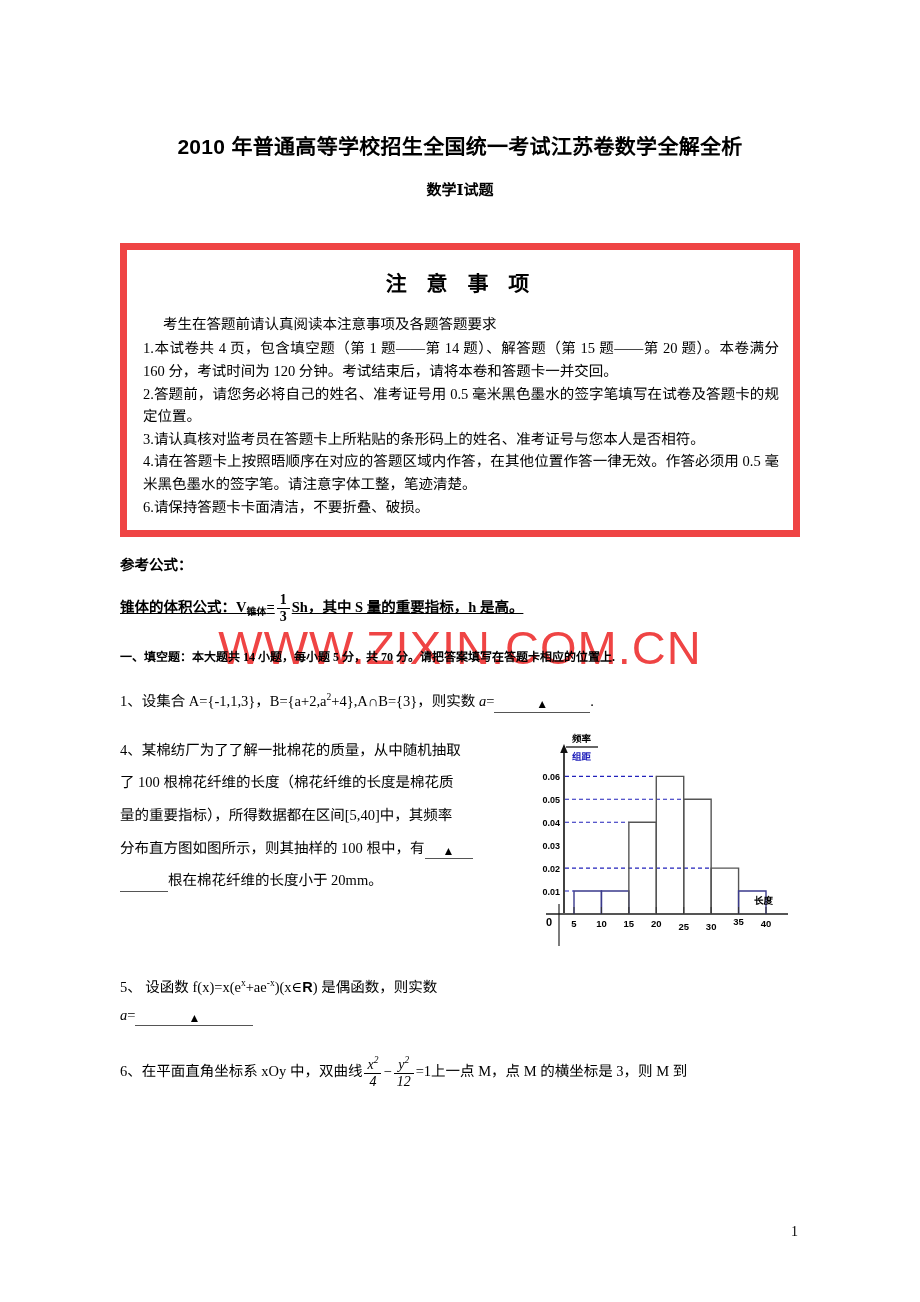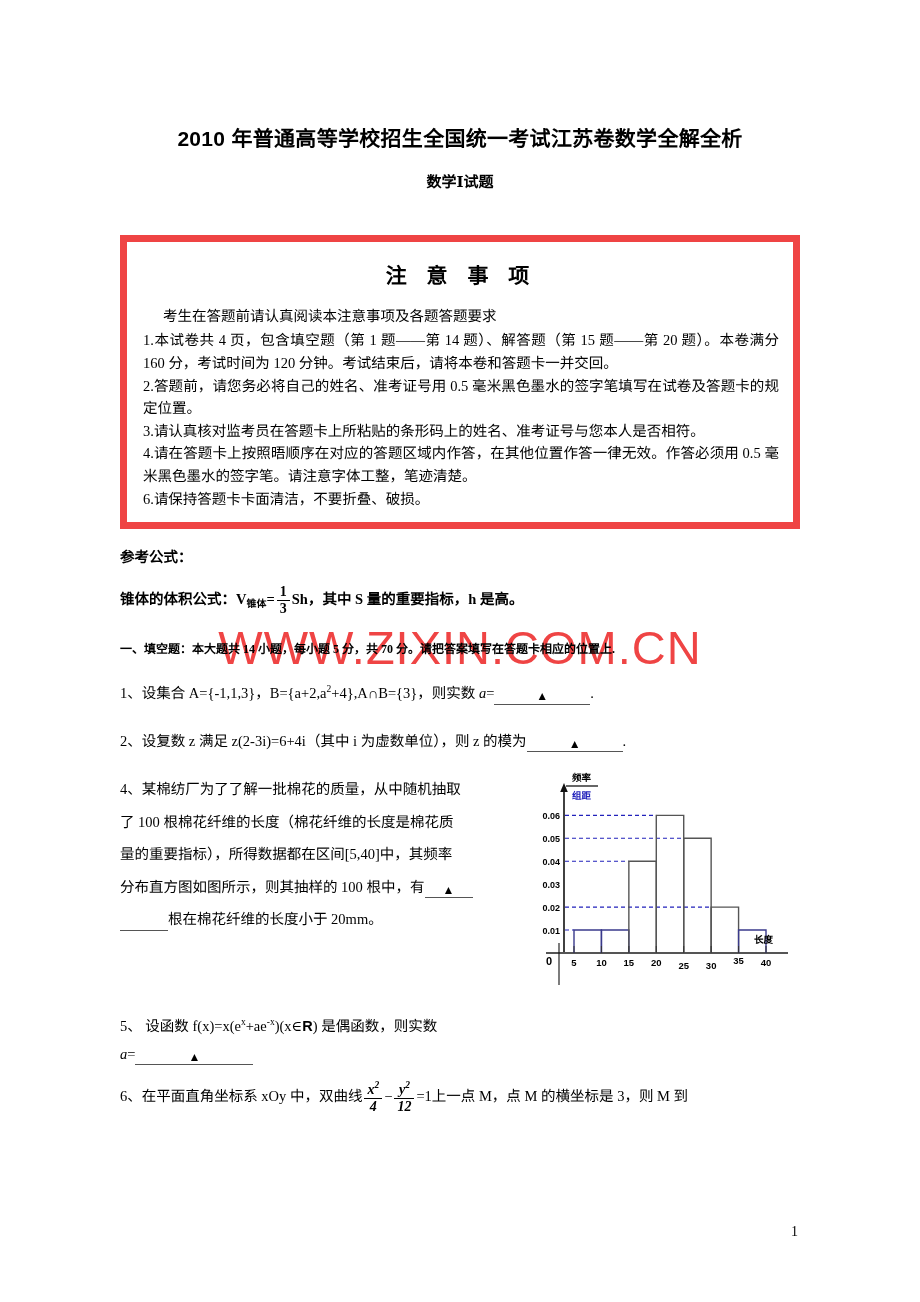--- a/index.html
+++ b/index.html
@@ -32,21 +32,21 @@
     color: #ef4444;
     font-weight: 400;
     z-index: 0;
     pointer-events: none;
     white-space: nowrap;
   }
 
   #content {
     position: relative;
     z-index: 2;
-    padding: 4px 120px;
+    padding: 12px 120px;
   }
 
   
   .doc-title {
     text-align: center;
     font-size: 21px;
     font-weight: bold;
     margin: 0;
     padding-top: 118px;
     letter-spacing: 0.3px;
@@ -87,20 +87,21 @@
   .ref-label {
     font-weight: bold;
     font-size: 14.5px;
     margin: 16px 0 0 0;
   }
   .formula-line {
     font-weight: bold;
     font-size: 14.5px;
     margin: 18px 0 0 0;
     line-height: 1.1;
+    text-decoration: underline;
   }
   .sub-cn {
     font-size: 10px;
     vertical-align: -3px;
   }
   .frac {
     display: inline-block;
     vertical-align: middle;
     text-align: center;
     margin: 0 2px;
@@ -112,21 +113,21 @@
     padding: 0 3px;
     font-size: 14px;
     line-height: 1.15;
   }
   .frac .den {
     display: block;
     padding: 0 3px;
     font-size: 14px;
     line-height: 1.15;
   }
-  .frac.italic .num, .frac.italic .den { font-style: italic; font-weight: bold; text-align: center; }
+  .frac.italic .num, .frac.italic .den { font-style: italic; font-weight: normal; text-align: center; }
 
   .section-intro {
     font-size: 12px;
     font-weight: bold;
     margin: 22px 0 0 0;
     line-height: 1.75;
   }
 
   
   .q {
@@ -204,23 +205,20 @@
     <p class="formula-line">
       <span>锥体的体积公式：V</span><span class="sub-cn">锥体</span><span>=</span><span class="frac"><span class="num">1</span><span class="den">3</span></span><span>Sh，其中 S 量的重要指标，h 是高。</span>
     </p>
 
     <p class="section-intro">一、填空题：本大题共 14 小题，每小题 5 分，共 70 分。请把答案填写在答题卡相应的位置上.</p>
 
     <p class="q">
       <span>1、设集合 A={-1,1,3}，B={a+2,a</span><span class="sup">2</span><span>+4},A∩B={3}，则实数 </span><span class="ital">a</span><span>=</span><span class="blank tri">▲</span><span>.</span>
     </p>
 
-    <p class="q">
-      <span>2、设复数 z 满足 z(2-3i)=6+4i（其中 i 为虚数单位），则 z 的模为</span><span class="blank tri">▲</span><span>.</span>
-    </p>
 
 
     <div class="q4-wrap">
       <div class="q4-text">
         <span>4、某棉纺厂为了了解一批棉花的质量，从中随机抽取</span><br>
         <span>了 100 根棉花纤维的长度（棉花纤维的长度是棉花质</span><br>
         <span>量的重要指标），所得数据都在区间[5,40]中，其频率</span><br>
         <span>分布直方图如图所示，则其抽样的 100 根中，有</span><span class="blank short tri">▲</span><br>
         <span class="blank short">&nbsp;</span><span>根在棉花纤维的长度小于 20mm。</span>
       </div>
@@ -286,20 +284,20 @@
           <line x1="33" y1="176" x2="33" y2="218" stroke="#111" stroke-width="1.1"></line>
         </svg>
       </div>
     </div>
 
     <p class="q">
       <span>5、 设函数 f(x)=x(e</span><span class="sup">x</span><span>+ae</span><span class="sup">-x</span><span>)(x∈</span><span class="bb">R</span><span>) 是偶函数，则实数</span><br>
       <span class="ital">a</span><span>=</span><span class="blank tri" style="min-width:118px">▲</span>
     </p>
 
-    <p class="q" style="margin-top:12px">
+    <p class="q" style="margin-top:26px">
       <span>6、在平面直角坐标系 xOy 中，双曲线</span><span class="frac italic"><span class="num"><span>x</span><span class="sup">2</span></span><span class="den">4</span></span><span>−</span><span class="frac italic"><span class="num"><span>y</span><span class="sup">2</span></span><span class="den">12</span></span><span>=1上一点 M，点 M 的横坐标是 3，则 M 到</span>
     </p>
 
   </div>
 
   <div id="page-number">1</div>
 </div>
 
 </body></html>

